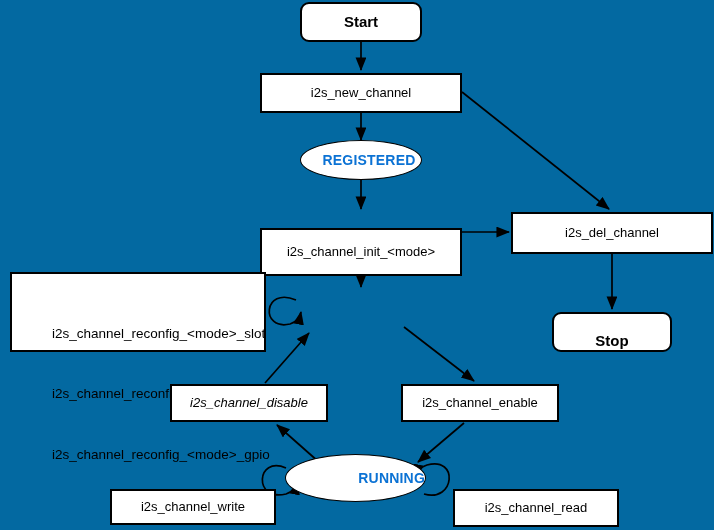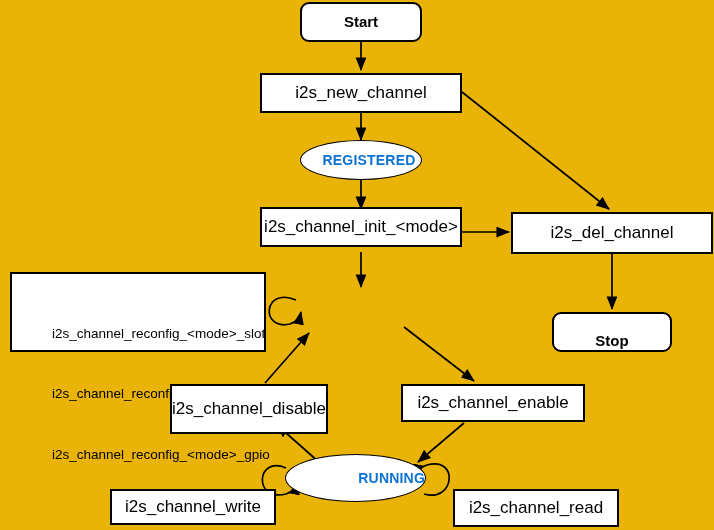--- a/index.html
+++ b/index.html
@@ -7,42 +7,42 @@
     padding: 0;
     background: #ffffff;
   }
   body {
     font-family: "Liberation Sans", sans-serif;
   }
   #diagram-root {
     position: relative;
     width: 714px;
     height: 530px;
-    background: #eab308;
+    background: #0369a1;
     overflow: hidden;
   }
   #edge-layer {
     position: absolute;
     left: 0;
     top: 0;
     width: 714px;
     height: 530px;
     pointer-events: none;
   }
   .node {
     position: absolute;
     box-sizing: border-box;
     display: flex;
     align-items: center;
     justify-content: center;
     text-align: center;
     background: #ffffff;
     border: 2px solid #000000;
     color: #000000;
-    font-size: 17px;
+    font-size: 13px;
     line-height: 1.28;
     white-space: pre;
   }
   .node.terminal {
     border-radius: 9px;
     font-weight: bold;
     font-size: 15px;
   }
   .node.process {
     border-radius: 0;
@@ -119,44 +119,44 @@
   </div>
 
   <div class="node process" style="left:260px; top:73px; width:202px; height:40px;">
     <span>i2s_new_channel</span>
   </div>
 
   <div class="state" style="left:300px; top:140px; width:122px; height:40px;">
     <span class="state-label">REGISTERED</span>
   </div>
 
-  <div class="node process" style="left:260px; top:207px; width:202px; height:40px;justify-content:center;">
+  <div class="node process" style="left:260px; top:228px; width:202px; height:48px;justify-content:center;">
     <span>i2s_channel_init_&lt;mode&gt;</span>
   </div>
 
   <div class="node process" style="left:511px; top:212px; width:202px; height:42px;">
     <span>i2s_del_channel</span>
   </div>
 
   <div class="node terminal" style="left:552px; top:312px; width:120px; height:40px;align-items:flex-end;">
     <span>Stop</span>
   </div>
 
   <div class="node process multiline" style="left:10px; top:272px; width:256px; height:80px;padding-left:40px;">
     <div>i2s_channel_reconfig_&lt;mode&gt;_slot</div>
     <div>i2s_channel_reconfig_&lt;mode&gt;_clock</div>
     <div>i2s_channel_reconfig_&lt;mode&gt;_gpio</div>
   </div>
 
 
-  <div class="node process" style="left:170px; top:384px; width:158px; height:50px;">
+  <div class="node process" style="left:170px; top:384px; width:158px; height:38px;font-style:italic;">
     <span>i2s_channel_disable</span>
   </div>
 
-  <div class="node process" style="left:401px; top:384px; width:184px; height:38px;align-items:center;">
+  <div class="node process" style="left:401px; top:384px; width:158px; height:38px;align-items:center;">
     <span>i2s_channel_enable</span>
   </div>
 
   <div class="state" style="left:285px; top:454px; width:141px; height:48px;justify-content:flex-end;">
     <span class="state-label">RUNNING</span>
   </div>
 
   <div class="node process" style="left:110px; top:489px; width:166px; height:36px;">
     <span>i2s_channel_write</span>
   </div>

